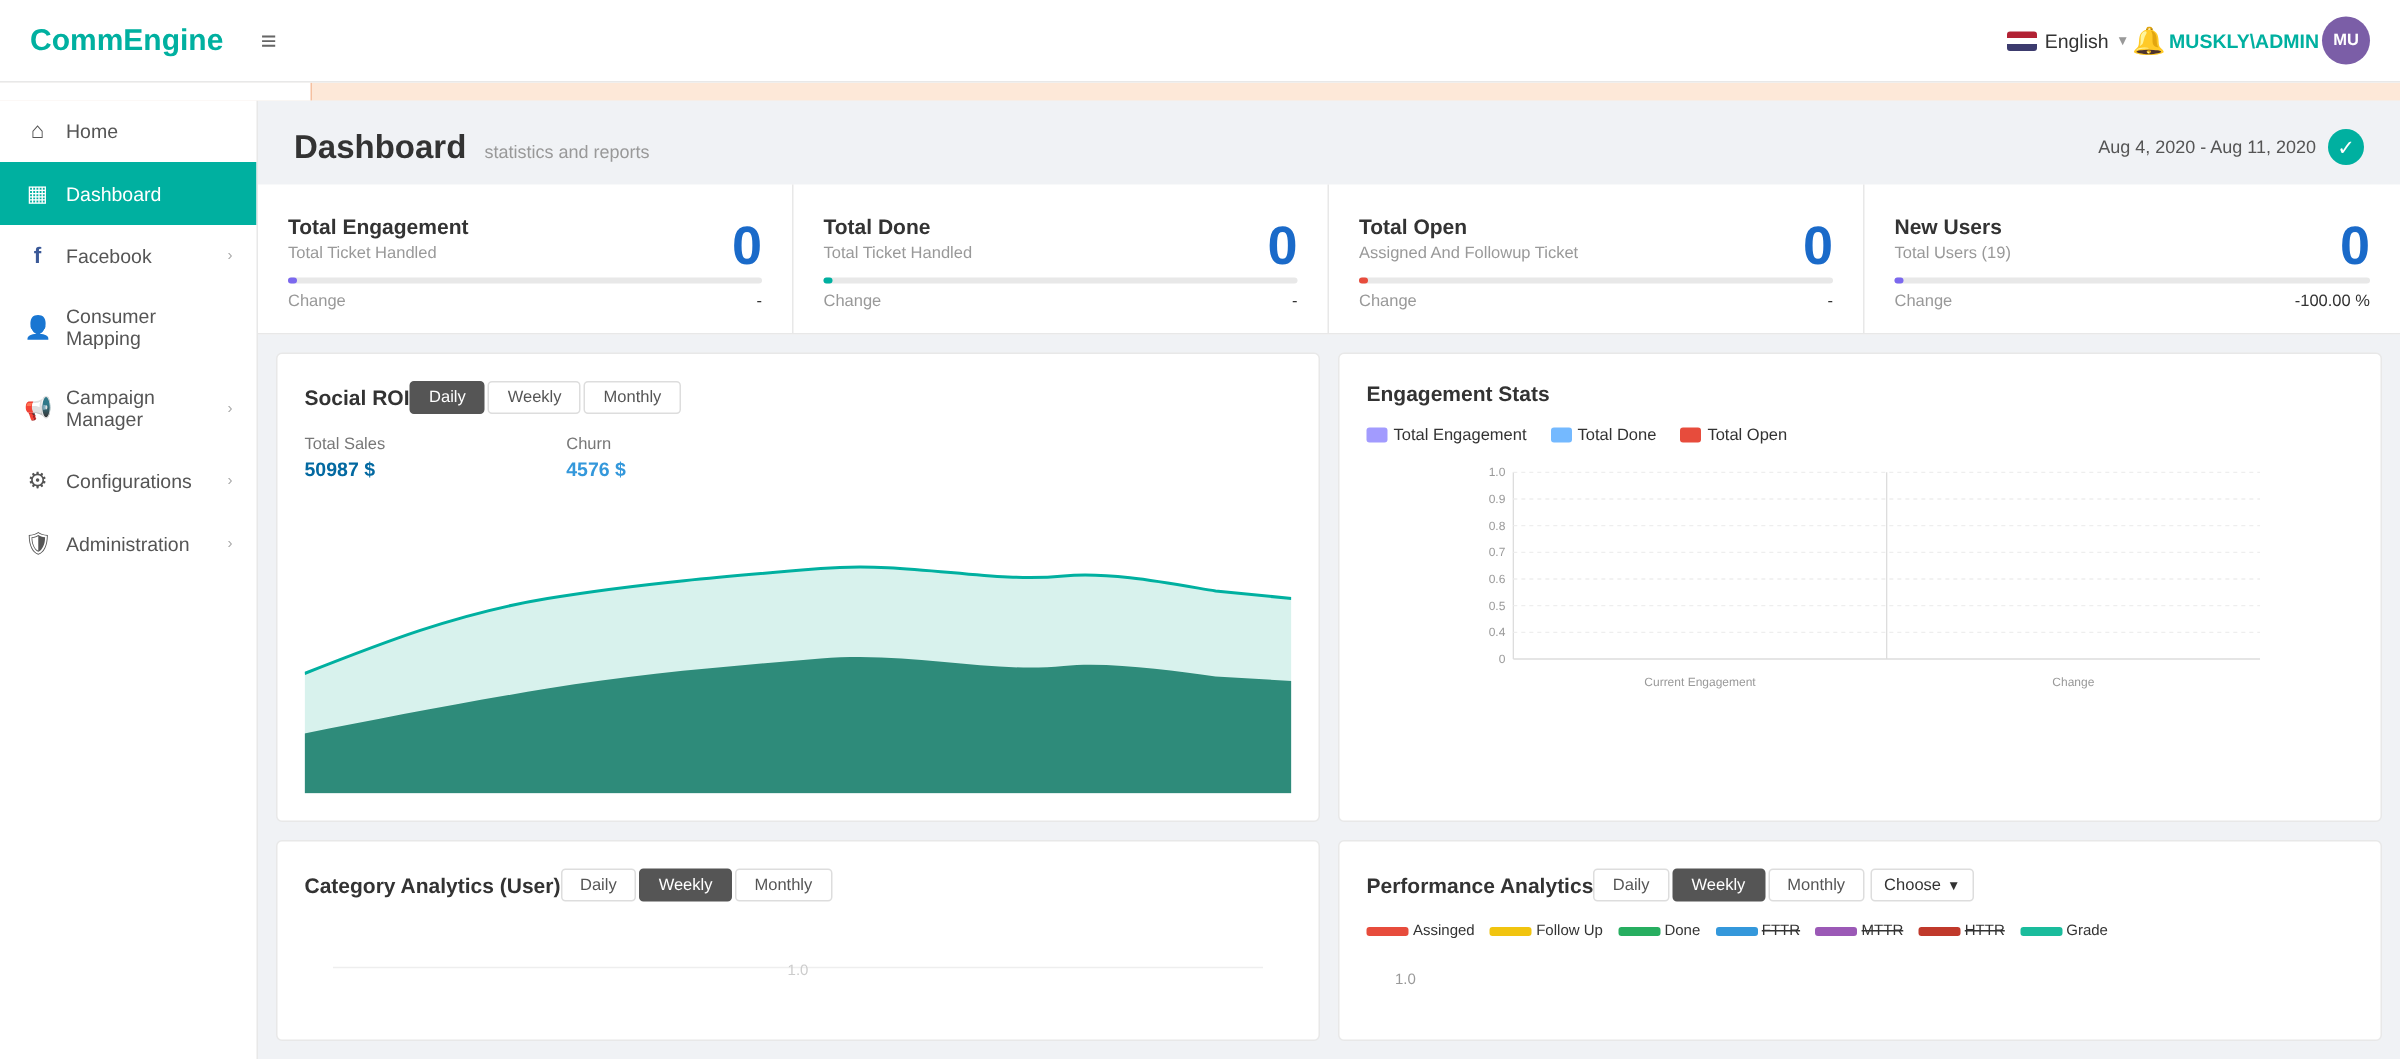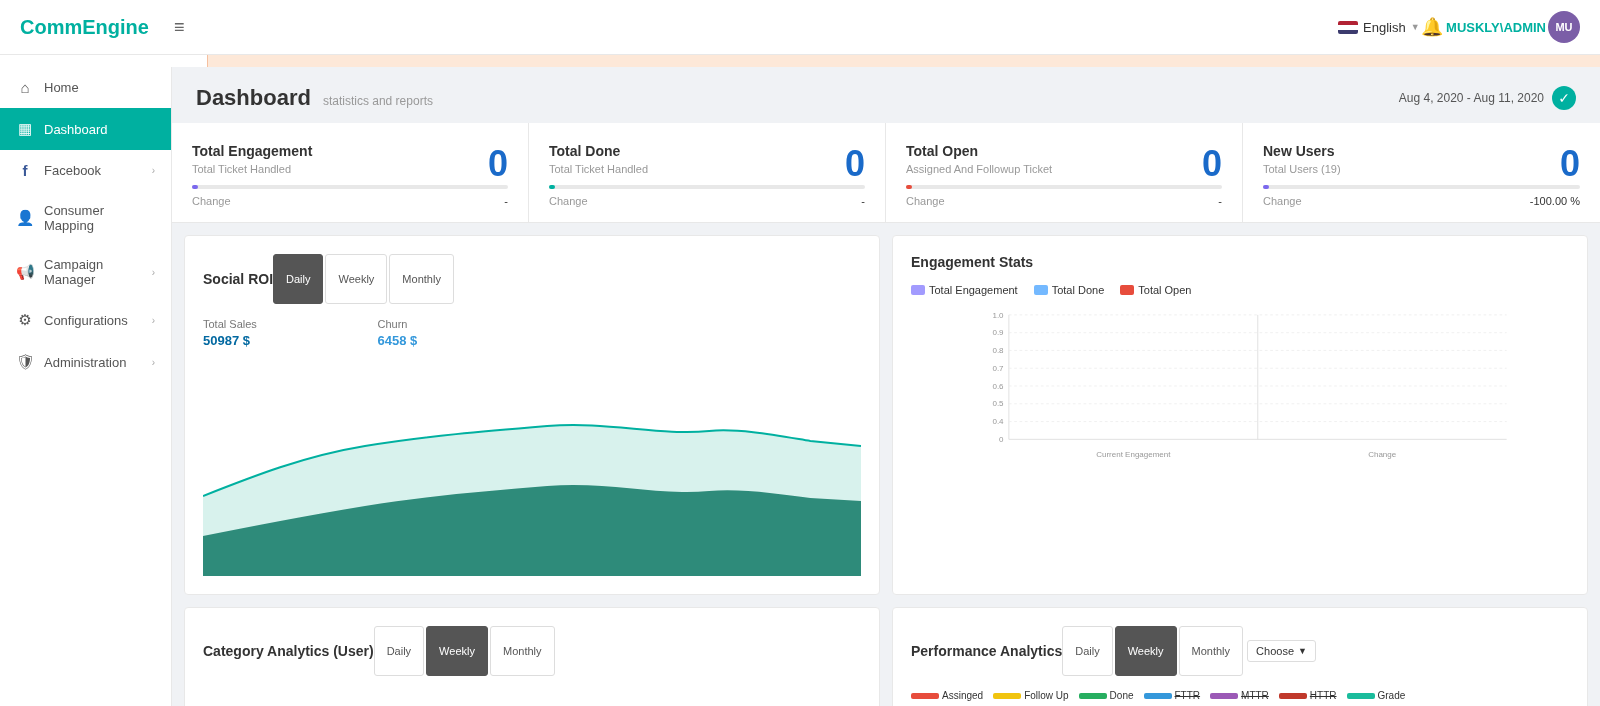--- a/index.html
+++ b/index.html
@@ -162,36 +162,36 @@
     }
     .chart-header {
       display: flex;
       align-items: center;
       justify-content: flex-start;
       margin-bottom: 14px;
     }
     .chart-title { font-size: 14px; font-weight: 600; color: #333; }
     .tab-group { display: flex; gap: 2px; }
     .tab-btn {
-      padding: 18px 12px;
+      padding: 4px 12px;
       font-size: 11px;
       border: 1px solid #ddd;
       background: #fff;
       cursor: pointer;
       color: #555;
       border-radius: 3px;
     }
     .tab-btn.active {
       background: #555;
       color: #fff;
       border-color: #555;
     }
 
     
-    .roi-stats { display: grid; grid-template-columns: repeat(4, 1fr); margin-bottom: 28px; }
+    .roi-stats { display: grid; grid-template-columns: repeat(4, 1fr); margin-bottom: 9px; }
     .roi-stat { padding: 0 10px; }
     .roi-stat:first-child { padding-left: 0; }
     .roi-label { font-size: 11px; color: #777; margin-bottom: 3px; }
     .roi-value { font-size: 13px; font-weight: 600; }
     .roi-value.orange { color: #0369a1; }
     .roi-value.gold { color: #f39c12; }
     .roi-value.blue { color: #3498db; }
     .roi-value.teal { color: #00b0a0; }
 
     
@@ -369,21 +369,21 @@
             <button class="tab-btn">Monthly</button>
           </div>
         </div>
         <div class="roi-stats">
           <div class="roi-stat">
             <div class="roi-label">Total Sales</div>
             <div class="roi-value orange">50987 $</div>
           </div>
           <div class="roi-stat">
             <div class="roi-label">Churn</div>
-            <div class="roi-value blue">6458 $</div>
+            <div class="roi-value blue">4576 $</div>
           </div>
         </div>
         <div class="area-chart-container">
           <svg class="area-chart" viewBox="0 0 650 200" preserveAspectRatio="none">
 
             <path d="M0,120 C50,100 100,80 160,70 C220,60 280,55 340,50 C400,45 450,60 500,55 C530,52 570,60 600,65 L650,70 L650,200 L0,200 Z" fill="rgba(178,230,220,0.5)" stroke="none"></path>
 
             <path d="M0,160 C50,150 100,140 160,130 C220,120 280,115 340,110 C400,105 450,120 500,115 C530,112 570,118 600,122 L650,125 L650,200 L0,200 Z" fill="#2e8b7a" stroke="none"></path>
 
             <path d="M0,120 C50,100 100,80 160,70 C220,60 280,55 340,50 C400,45 450,60 500,55 C530,52 570,60 600,65 L650,70" fill="none" stroke="#00b0a0" stroke-width="2"></path>

